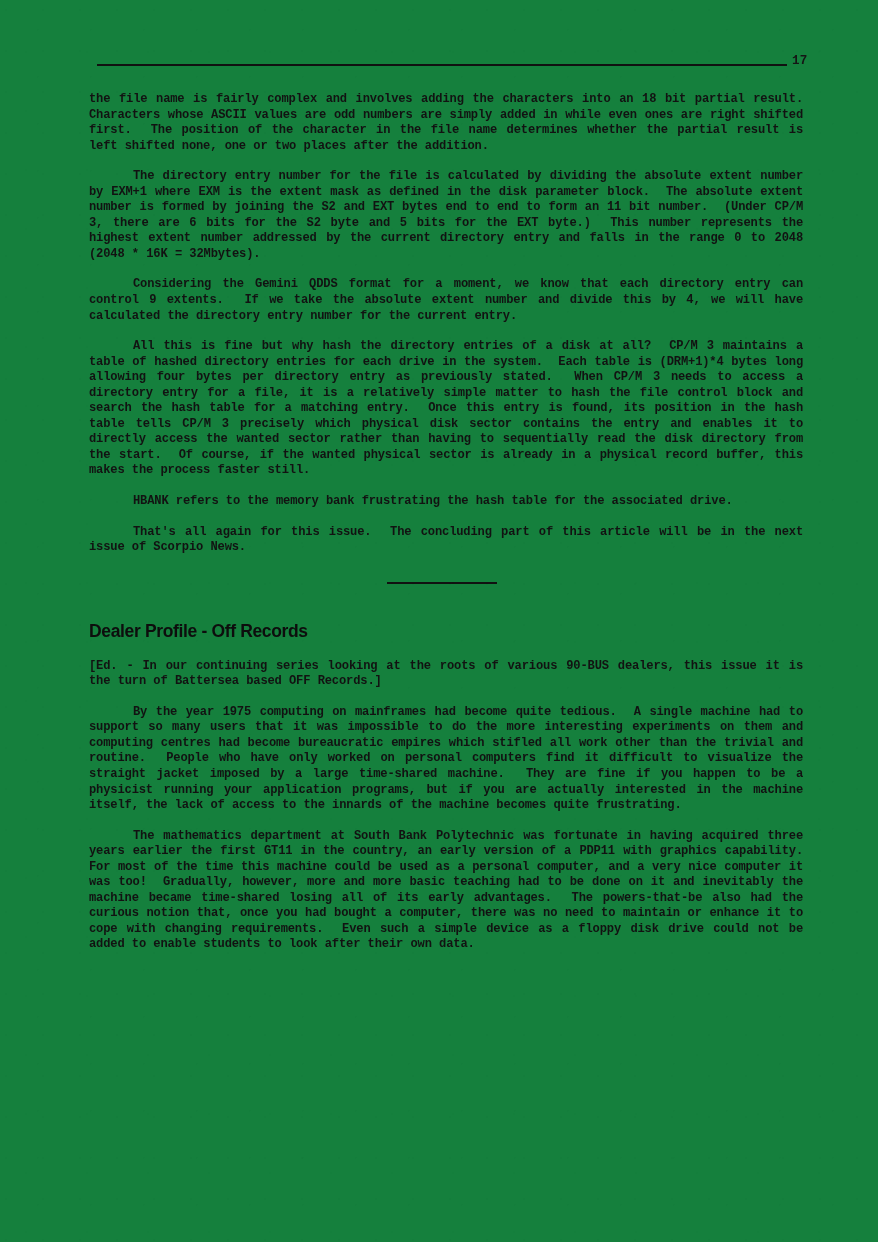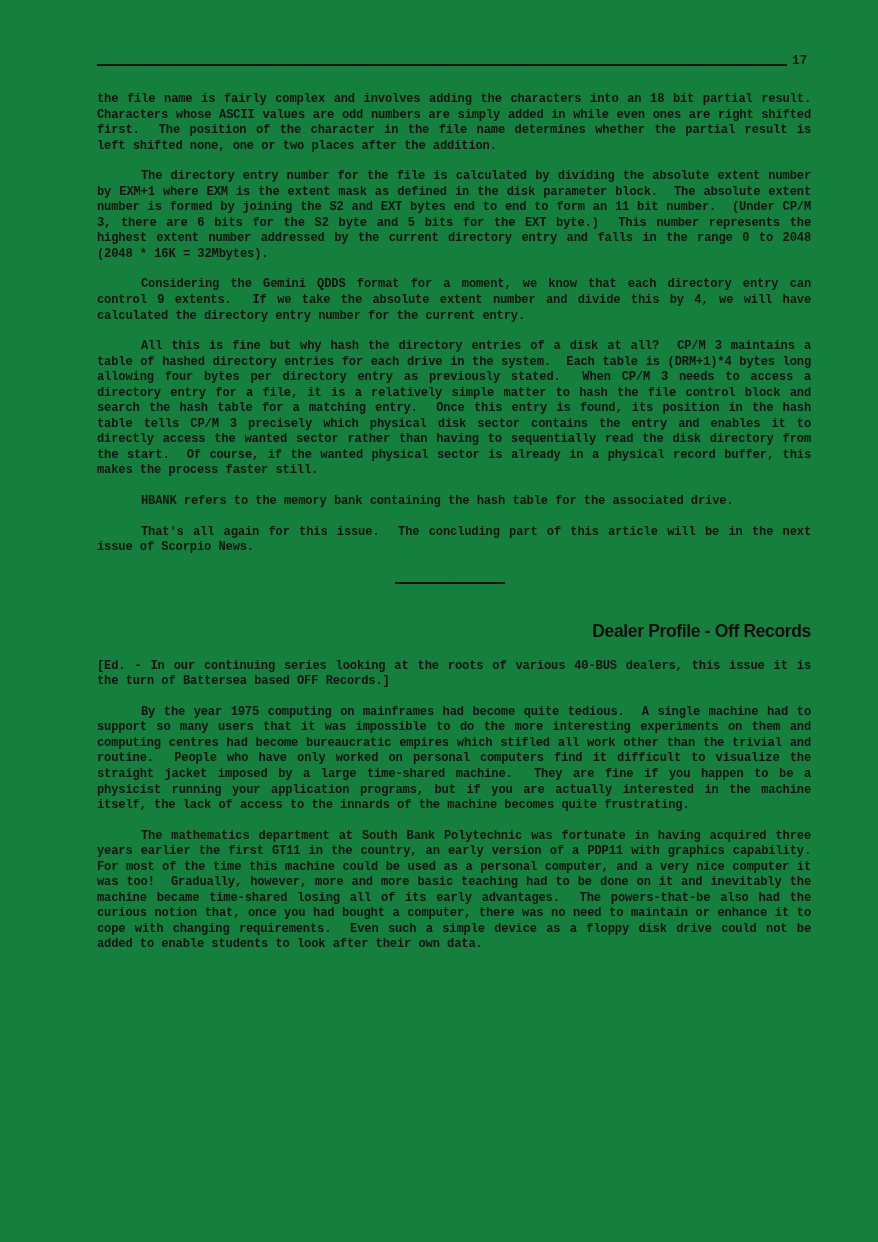--- a/index.html
+++ b/index.html
@@ -40,21 +40,21 @@
     font-family: "Liberation Mono", "DejaVu Sans Mono", monospace;
     font-size: 12.5px;
     font-weight: bold;
     color: #151515;
     letter-spacing: 0.3px;
   }
 
   
   .column {
     position: absolute;
-    left: 97px;
+    left: 89px;
     top: 92px;
     width: 714px;
   }
 
   p.body {
     margin: 0 0 15px 0;
     font-family: "Liberation Mono", "DejaVu Sans Mono", monospace;
     font-size: 12.1px;
     line-height: 15.55px;
     font-weight: bold;
@@ -88,21 +88,20 @@
   }
 
   
   h2.section-heading {
     margin: 21px 0 17px 0;
     font-family: "Liberation Sans", "DejaVu Sans", sans-serif;
     font-size: 17.5px;
     font-weight: bold;
     color: #0d0d0d;
     letter-spacing: -0.35px;
-    text-align: right;
   }
 
   
   .grain {
     position: absolute;
     inset: 0;
     pointer-events: none;
     background:
       radial-gradient(circle at 16% 24%, rgba(0,0,0,0.018) 0 1px, transparent 1px),
       radial-gradient(circle at 71% 63%, rgba(0,0,0,0.015) 0 1px, transparent 1px),
@@ -124,31 +123,31 @@
   <div class="column">
 
     <p class="body">the file name is fairly complex and involves adding the characters into an 18 bit partial result.  Characters whose ASCII values are odd numbers are simply added in while even ones are right shifted first.  The position of the character in the file name determines whether the partial result is left shifted none, one or two places after the addition.</p>
 
     <p class="body indent">The directory entry number for the file is calculated by dividing the absolute extent number by EXM+1 where EXM is the extent mask as defined in the disk parameter block.  The absolute extent number is formed by joining the S2 and EXT bytes end to end to form an 11 bit number.  (Under CP/M 3, there are 6 bits for the S2 byte and 5 bits for the EXT byte.)  This number represents the highest extent number addressed by the current directory entry and falls in the range 0 to 2048 (2048 * 16K = 32Mbytes).</p>
 
     <p class="body indent">Considering the Gemini QDDS format for a moment, we know that each directory entry can control 9 extents.  If we take the absolute extent number and divide this by 4, we will have calculated the directory entry number for the current entry.</p>
 
     <p class="body indent">All this is fine but why hash the directory entries of a disk at all?  CP/M 3 maintains a table of hashed directory entries for each drive in the system.  Each table is (DRM+1)*4 bytes long allowing four bytes per directory entry as previously stated.  When CP/M 3 needs to access a directory entry for a file, it is a relatively simple matter to hash the file control block and search the hash table for a matching entry.  Once this entry is found, its position in the hash table tells CP/M 3 precisely which physical disk sector contains the entry and enables it to directly access the wanted sector rather than having to sequentially read the disk directory from the start.  Of course, if the wanted physical sector is already in a physical record buffer, this makes the process faster still.</p>
 
-    <p class="body indent">HBANK refers to the memory bank containing the hash table for the associated drive.</p>
+    <p class="body indent">HBANK refers to the memory bank frustrating the hash table for the associated drive.</p>
 
     <p class="body indent tight">That's all again for this issue.  The concluding part of this article will be in the next issue of Scorpio News.</p>
 
     <div class="divider-wrap">
       <div class="divider"></div>
     </div>
 
     <h2 class="section-heading">Dealer Profile - Off Records</h2>
 
-    <p class="body">[Ed. - In our continuing series looking at the roots of various 40-BUS dealers, this issue it is the turn of Battersea based OFF Records.]</p>
+    <p class="body">[Ed. - In our continuing series looking at the roots of various 90-BUS dealers, this issue it is the turn of Battersea based OFF Records.]</p>
 
     <p class="body indent">By the year 1975 computing on mainframes had become quite tedious.  A single machine had to support so many users that it was impossible to do the more interesting experiments on them and computing centres had become bureaucratic empires which stifled all work other than the trivial and routine.  People who have only worked on personal computers find it difficult to visualize the straight jacket imposed by a large time-shared machine.  They are fine if you happen to be a physicist running your application programs, but if you are actually interested in the machine itself, the lack of access to the innards of the machine becomes quite frustrating.</p>
 
     <p class="body indent">The mathematics department at South Bank Polytechnic was fortunate in having acquired three years earlier the first GT11 in the country, an early version of a PDP11 with graphics capability.  For most of the time this machine could be used as a personal computer, and a very nice computer it was too!  Gradually, however, more and more basic teaching had to be done on it and inevitably the machine became time-shared losing all of its early advantages.  The powers-that-be also had the curious notion that, once you had bought a computer, there was no need to maintain or enhance it to cope with changing requirements.  Even such a simple device as a floppy disk drive could not be added to enable students to look after their own data.</p>
 
   </div>
 
   <div class="grain"></div>
 </div>
 

